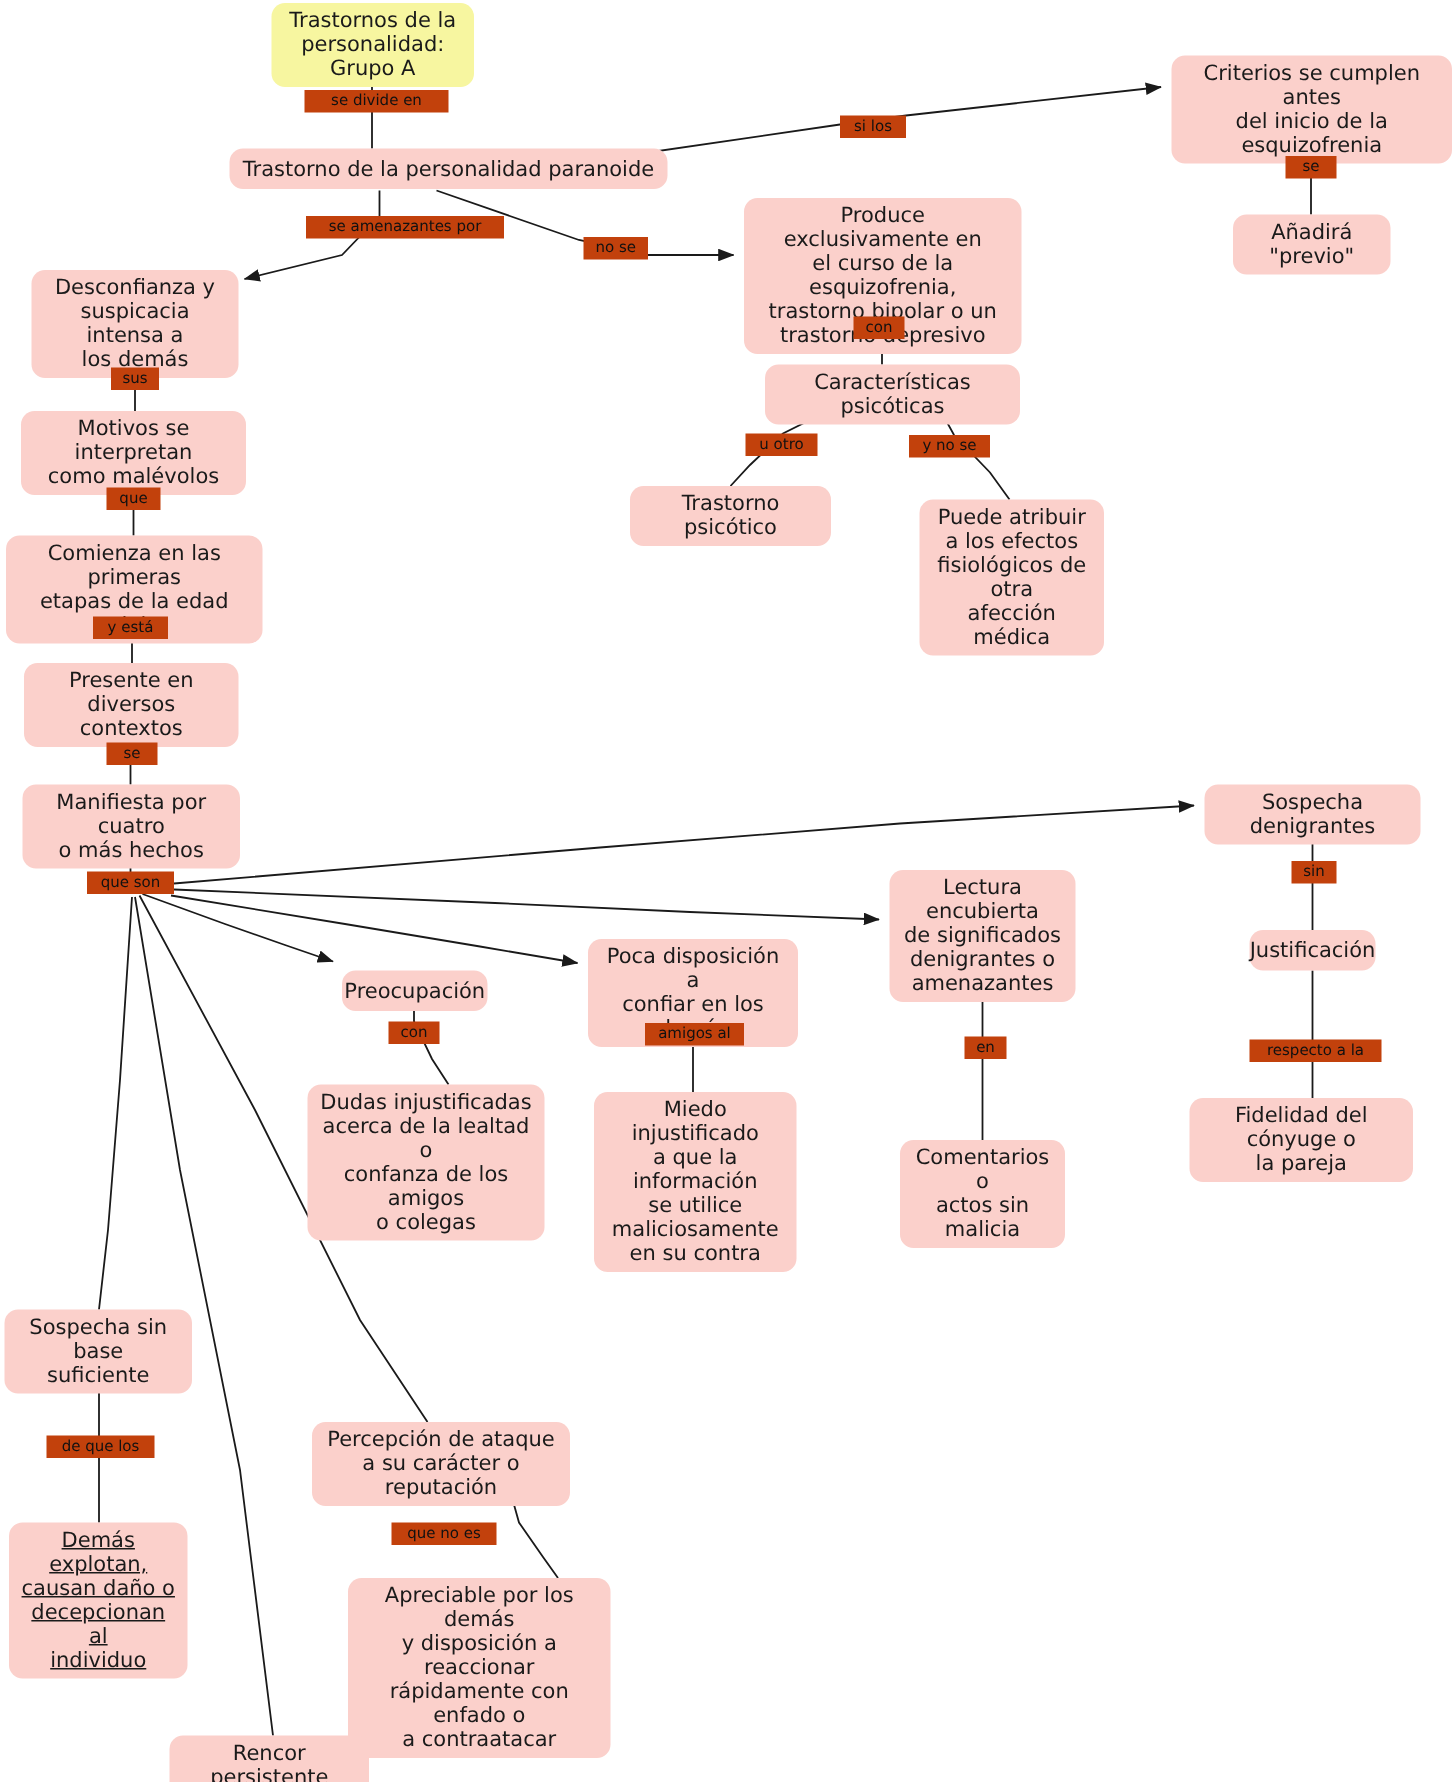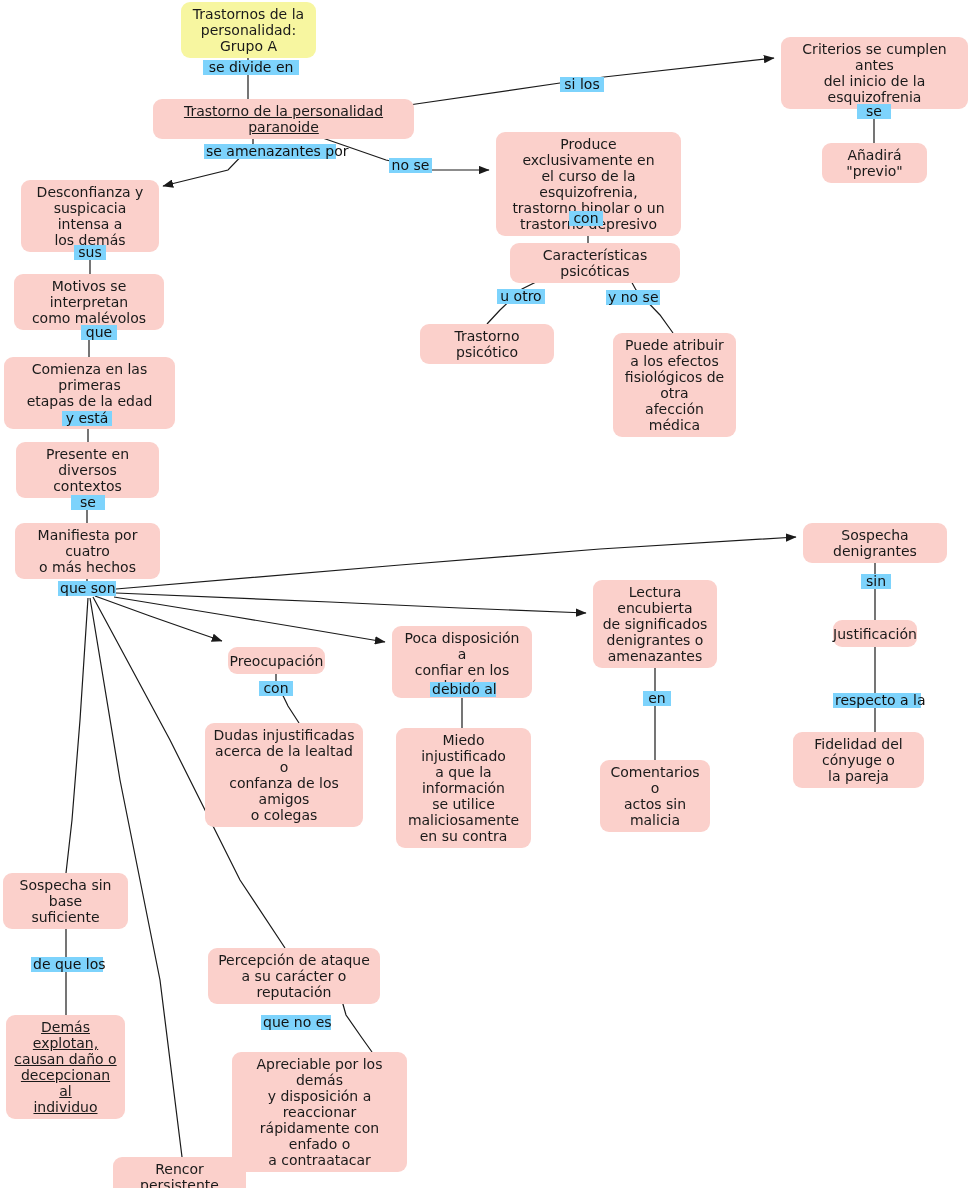--- a/index.html
+++ b/index.html
@@ -40,24 +40,24 @@
     white-space: pre-line;
     z-index: 3;
   }
   .node.root {
     background: #f7f6a0;
   }
   .link-label {
     position: absolute;
     box-sizing: border-box;
     color: #111111;
-    font-size: 14px;
+    font-size: 10px;
     line-height: 15px;
     text-align: center;
-    background: #7dd3fc;
+    background: #c2410c;
     padding: 0 2px;
     white-space: pre;
     z-index: 4;
   }
 </style>
 </head>
 <body>
 
 <div id="canvas">
   <svg id="edge-layer" viewBox="0 0 969 1188" xmlns="http://www.w3.org/2000/svg">
@@ -92,21 +92,21 @@
         <polyline points="655,646 655,691 655,730 655,760" fill="none" stroke="#1a1a1a" stroke-width="1.2"></polyline>
         <polyline points="462,668 462,682 462,706 462,728" fill="none" stroke="#1a1a1a" stroke-width="1.2"></polyline>
         <polyline points="276,674 276,681 288,706 299,723" fill="none" stroke="#1a1a1a" stroke-width="1.2"></polyline>
         <polyline points="66,915 66,957 66,990 66,1015" fill="none" stroke="#1a1a1a" stroke-width="1.2"></polyline>
         <polyline points="339,990 346,1015 362,1038 372,1052" fill="none" stroke="#1a1a1a" stroke-width="1.2"></polyline>
       </g>
   </svg>
   <div id="nodes-group">
       <div class="node root" style="left: 181px; top: 2px; width: 135px; min-height: 40px;">Trastornos de la personalidad:
 Grupo A</div>
-      <div class="node" style="left: 153px; top: 99px; width: 261px; min-height: 27px; text-decoration: underline;">Trastorno de la personalidad paranoide</div>
+      <div class="node" style="left: 153px; top: 99px; width: 292px; min-height: 27px;">Trastorno de la personalidad paranoide</div>
       <div class="node" style="left: 781px; top: 37px; width: 187px; min-height: 40px;">Criterios se cumplen antes
 del inicio de la esquizofrenia</div>
       <div class="node" style="left: 822px; top: 143px; width: 105px; min-height: 27px;">Añadirá "previo"</div>
       <div class="node" style="left: 496px; top: 132px; width: 185px; min-height: 76px;">Produce exclusivamente en
 el curso de la esquizofrenia,
 trastorno bipolar o un
 trastorno depresivo</div>
       <div class="node" style="left: 510px; top: 243px; width: 170px; min-height: 27px;">Características psicóticas</div>
       <div class="node" style="left: 420px; top: 324px; width: 134px; min-height: 27px;">Trastorno psicótico</div>
       <div class="node" style="left: 613px; top: 333px; width: 123px; min-height: 76px;">Puede atribuir
@@ -119,21 +119,21 @@
       <div class="node" style="left: 14px; top: 274px; width: 150px; min-height: 42px;">Motivos se interpretan
 como malévolos</div>
       <div class="node" style="left: 4px; top: 357px; width: 171px; min-height: 42px;">Comienza en las primeras
 etapas de la edad adulta</div>
       <div class="node" style="left: 16px; top: 442px; width: 143px; min-height: 42px;">Presente en diversos
 contextos</div>
       <div class="node" style="left: 15px; top: 523px; width: 145px; min-height: 42px;">Manifiesta por cuatro
 o más hechos</div>
       <div class="node" style="left: 803px; top: 523px; width: 144px; min-height: 27px;">Sospecha denigrantes</div>
       <div class="node" style="left: 833px; top: 620px; width: 84px; min-height: 27px;">Justificación</div>
-      <div class="node" style="left: 793px; top: 732px; width: 131px; min-height: 42px;">Fidelidad del cónyuge o
+      <div class="node" style="left: 793px; top: 732px; width: 149px; min-height: 42px;">Fidelidad del cónyuge o
 la pareja</div>
       <div class="node" style="left: 593px; top: 580px; width: 124px; min-height: 66px;">Lectura encubierta
 de significados
 denigrantes o
 amenazantes</div>
       <div class="node" style="left: 600px; top: 760px; width: 110px; min-height: 42px;">Comentarios o
 actos sin malicia</div>
       <div class="node" style="left: 392px; top: 626px; width: 140px; min-height: 42px;">Poca disposición a
 confiar en los demás</div>
       <div class="node" style="left: 396px; top: 728px; width: 135px; min-height: 88px;">Miedo injustificado
@@ -163,25 +163,25 @@
   <div id="labels-group">
       <div class="link-label" style="left: 203px; top: 60px; width: 96px;">se divide en</div>
       <div class="link-label" style="left: 560px; top: 77px; width: 44px;">si los</div>
       <div class="link-label" style="left: 857px; top: 104px; width: 34px;">se</div>
       <div class="link-label" style="left: 204px; top: 144px; width: 132px;">se amenazantes por</div>
       <div class="link-label" style="left: 389px; top: 158px; width: 43px;">no se</div>
       <div class="link-label" style="left: 569px; top: 211px; width: 34px;">con</div>
       <div class="link-label" style="left: 74px; top: 245px; width: 32px;">sus</div>
       <div class="link-label" style="left: 497px; top: 289px; width: 48px;">u otro</div>
       <div class="link-label" style="left: 606px; top: 290px; width: 54px;">y no se</div>
-      <div class="link-label" style="left: 81px; top: 325px; width: 36px;">que</div>
+      <div class="link-label" style="left: 71px; top: 325px; width: 36px;">que</div>
       <div class="link-label" style="left: 62px; top: 411px; width: 50px;">y está</div>
       <div class="link-label" style="left: 71px; top: 495px; width: 34px;">se</div>
       <div class="link-label" style="left: 58px; top: 581px; width: 58px;">que son</div>
       <div class="link-label" style="left: 861px; top: 574px; width: 30px;">sin</div>
       <div class="link-label" style="left: 259px; top: 681px; width: 34px;">con</div>
-      <div class="link-label" style="left: 430px; top: 682px; width: 66px;">debido al</div>
+      <div class="link-label" style="left: 430px; top: 682px; width: 66px;">amigos al</div>
       <div class="link-label" style="left: 643px; top: 691px; width: 28px;">en</div>
       <div class="link-label" style="left: 833px; top: 693px; width: 88px;">respecto a la</div>
       <div class="link-label" style="left: 31px; top: 957px; width: 72px;">de que los</div>
       <div class="link-label" style="left: 261px; top: 1015px; width: 70px;">que no es</div>
     </div>
 </div>
 
 </body></html>

